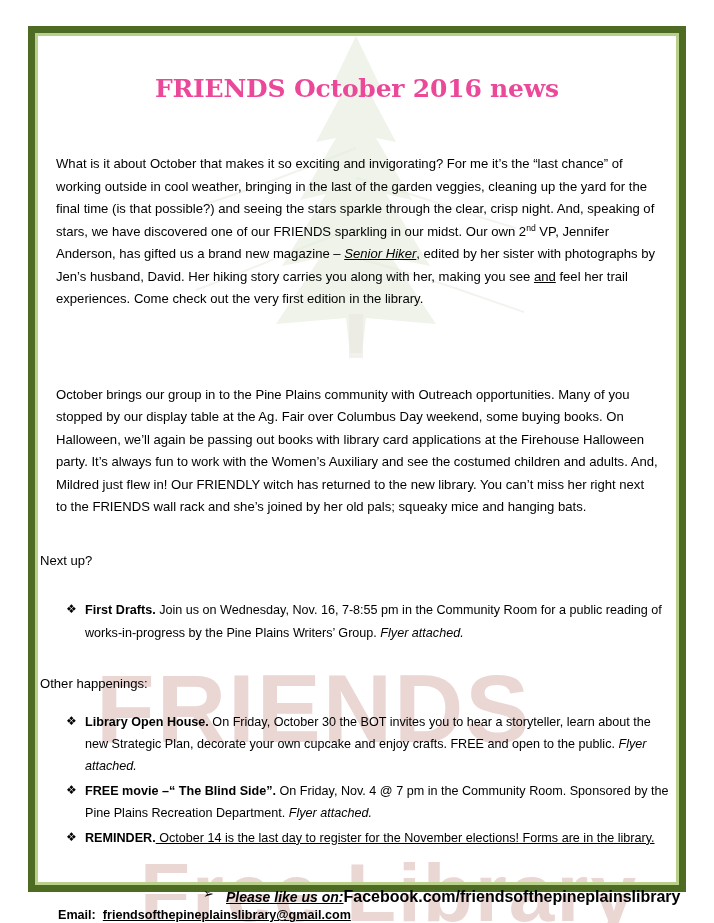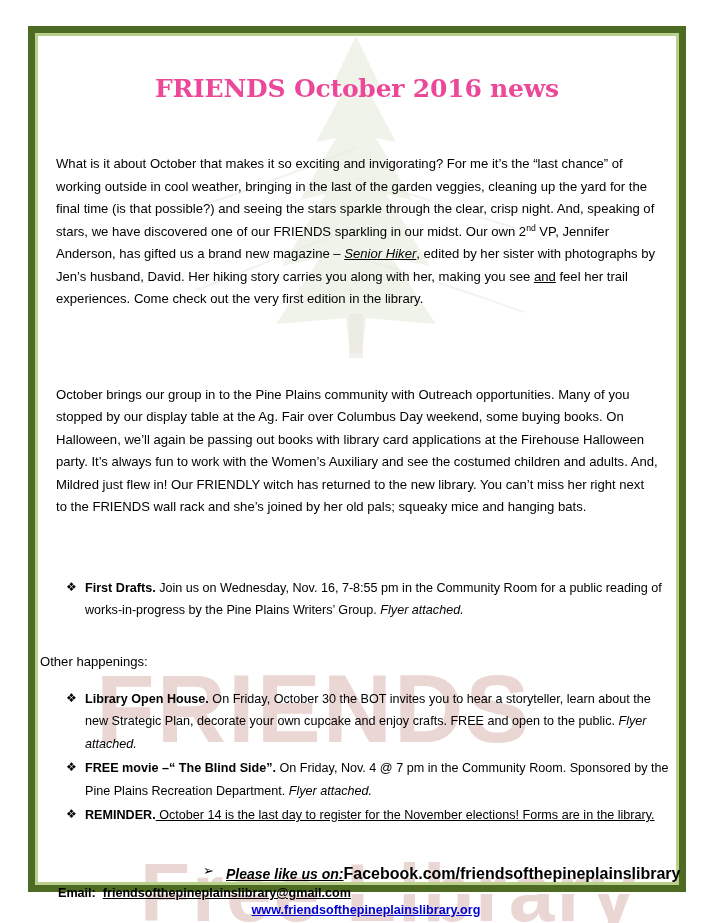--- a/index.html
+++ b/index.html
@@ -232,20 +232,21 @@
     <div class="gap-1"></div>
 
     <p class="body-para"><span>What is it about October that makes it so exciting and invigorating?  For me it’s the “last chance” of working outside in cool weather, bringing in the last of the garden veggies, cleaning up the yard for the final time (is that possible?) and seeing the stars sparkle through the clear, crisp night.  And, speaking of stars, we have discovered one of our FRIENDS sparkling in our midst.  Our own 2</span><sup>nd</sup><span> VP, Jennifer Anderson, has gifted us a brand new magazine – </span><span class="ital-uline">Senior Hiker</span><span>, edited by her sister with photographs by Jen’s husband, David.  Her hiking story carries you along with her, making you see </span><span class="uline">and</span><span> feel her trail experiences.  Come check out the very first edition in the library.</span></p>
 
     <div class="gap-2"></div>
 
     <p class="body-para">October brings our group in to the Pine Plains community with Outreach opportunities.  Many of you stopped by our display table at the Ag. Fair over Columbus Day weekend, some buying books.  On Halloween, we’ll again be passing out books with library card applications at the Firehouse Halloween party.  It’s always fun to work with the Women’s Auxiliary and see the costumed children and adults.  And, Mildred just flew in!  Our FRIENDLY witch has returned to the new library.  You can’t miss her right next to the FRIENDS wall rack and she’s joined by her old pals; squeaky mice and hanging bats.</p>
 
     <div class="gap-3"></div>
 
+    <p class="lead-line">Next up?</p>
 
     <div class="gap-4"></div>
 
     <ul class="bullets">
       <li><span class="bullet-glyph">❖</span><b>First Drafts.</b><span>  Join us on Wednesday, Nov. 16, 7-8:55 pm in the Community Room for a public reading of works-in-progress by the Pine Plains Writers’ Group.  </span><span class="ital">Flyer attached.</span></li>
     </ul>
 
     <div class="gap-5"></div>
 
     <p class="lead-line">Other happenings:</p>

